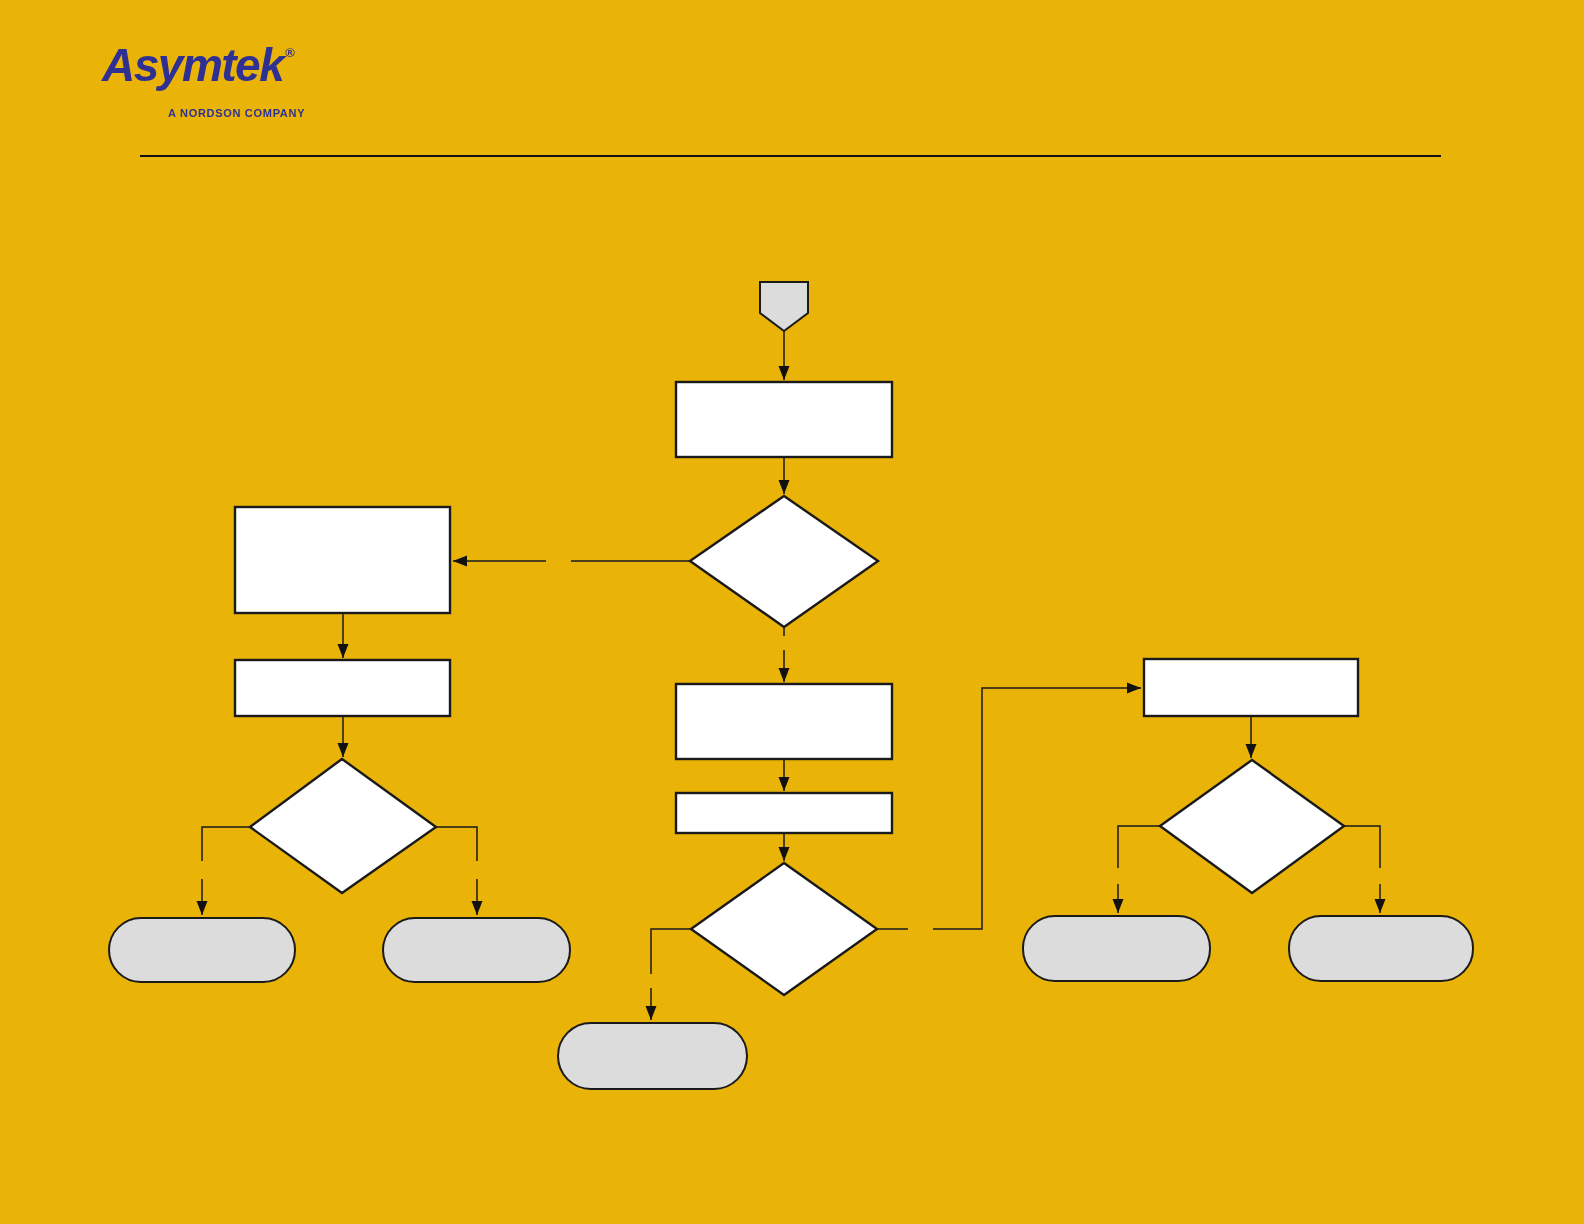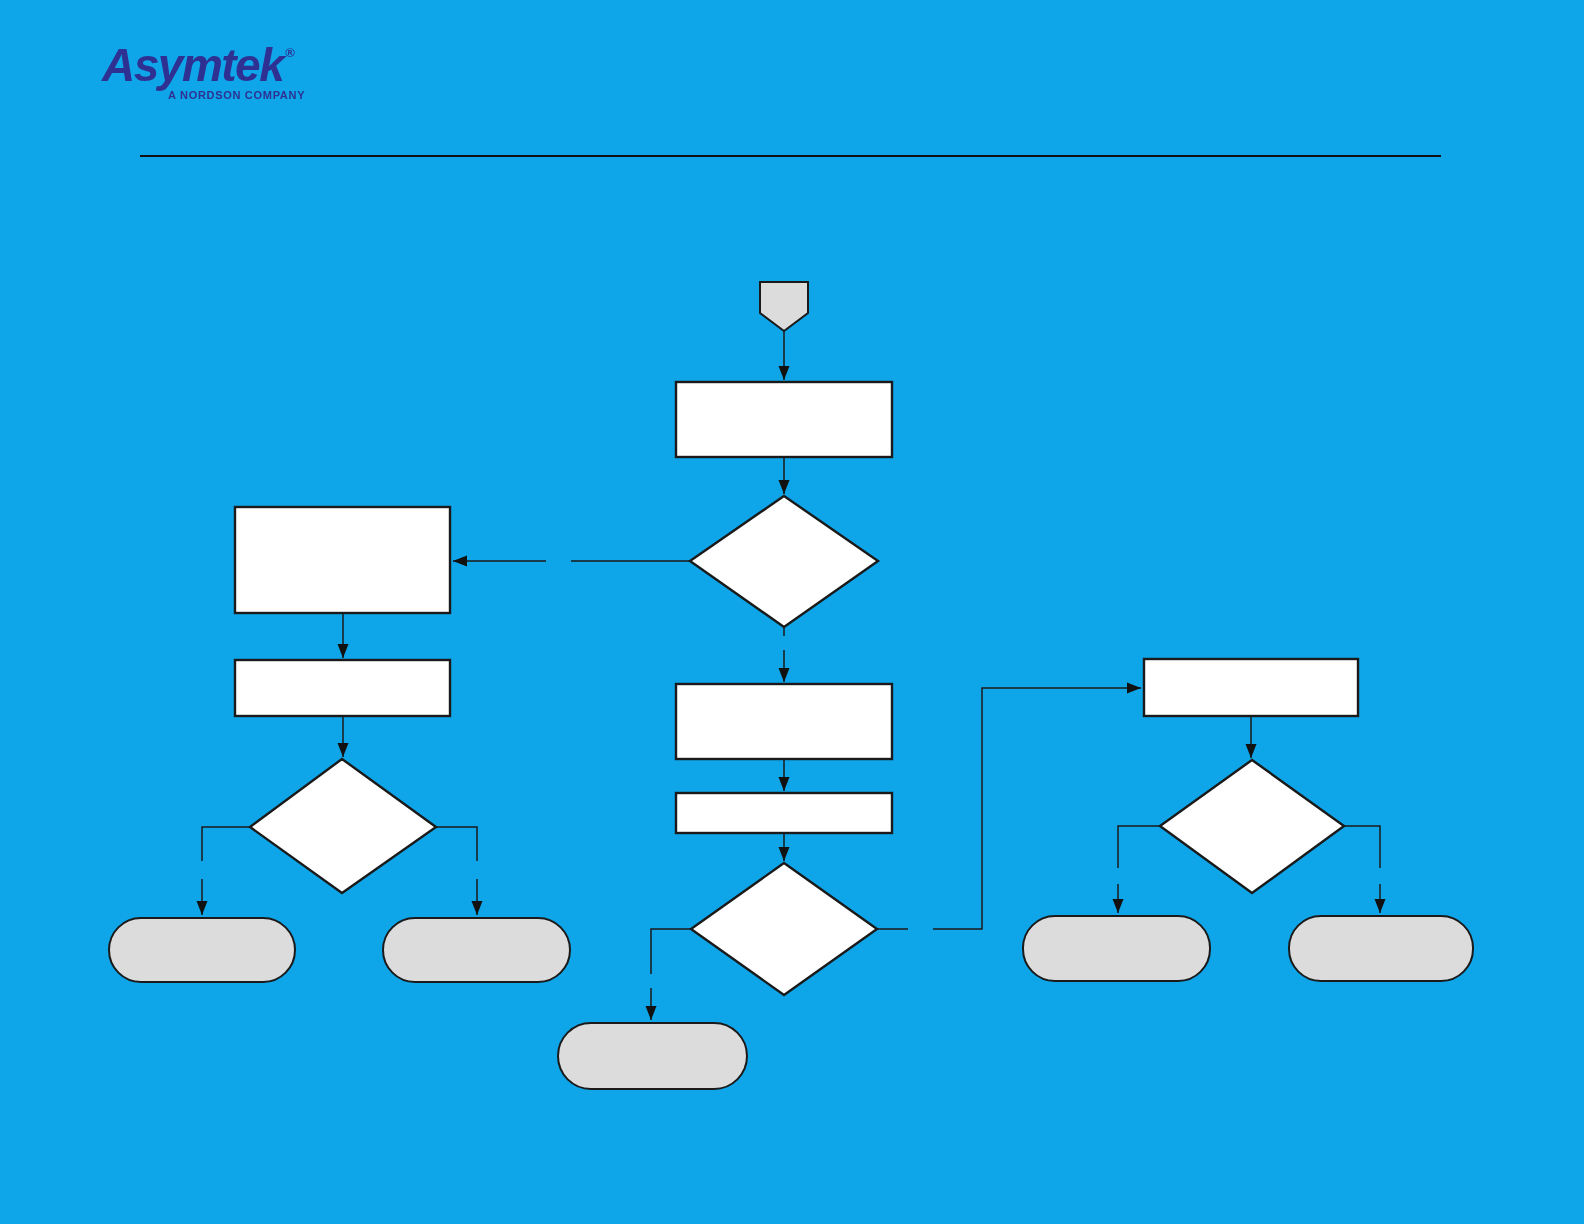--- a/index.html
+++ b/index.html
@@ -1,21 +1,21 @@
 <!DOCTYPE html>
 <html><head>
 <meta charset="utf-8">
 <style>
   html, body { margin: 0; padding: 0; background: #ffffff; }
   body { font-family: "Liberation Sans", sans-serif; }
   .page {
     position: relative;
     width: 1584px;
     height: 1224px;
-    background: #0ea5e9;
+    background: #eab308;
     overflow: hidden;
   }
   
   .logo {
     position: absolute;
     left: 102px;
     top: 42px;
     color: #2e3192;
     user-select: none;
   }
@@ -31,21 +31,21 @@
     font-size: 13px;
     font-style: normal;
     vertical-align: 24px;
     letter-spacing: 0;
     margin-left: 2px;
   }
   .logo-tagline {
     font-size: 11px;
     font-weight: bold;
     letter-spacing: 0.7px;
-    margin-top: 1px;
+    margin-top: 19px;
     padding-left: 66px;
     white-space: nowrap;
   }
   
   .rule {
     position: absolute;
     left: 140px;
     top: 155px;
     width: 1301px;
     height: 2px;

